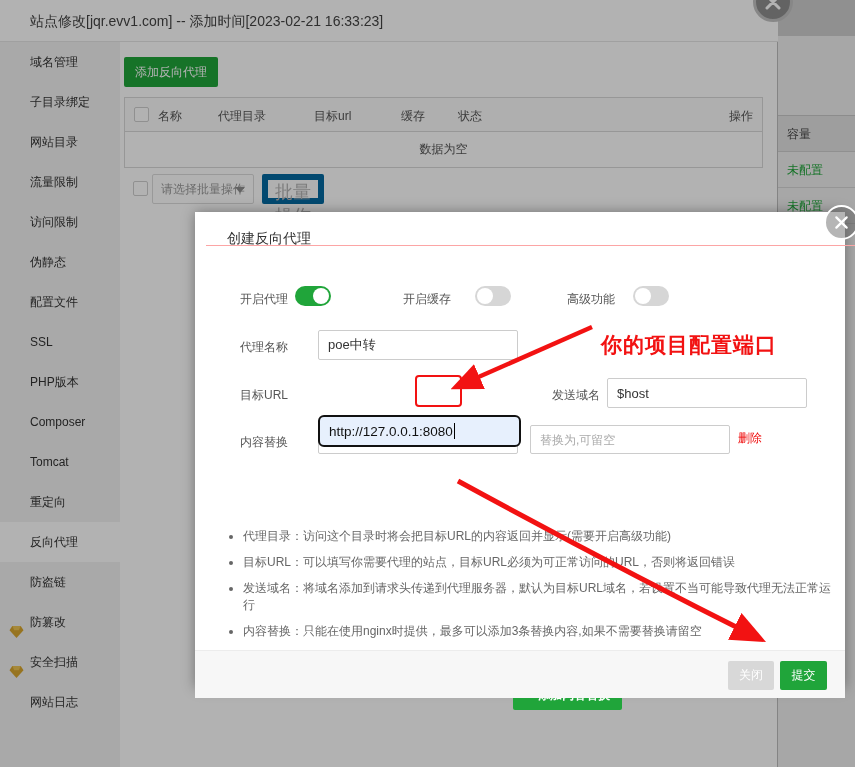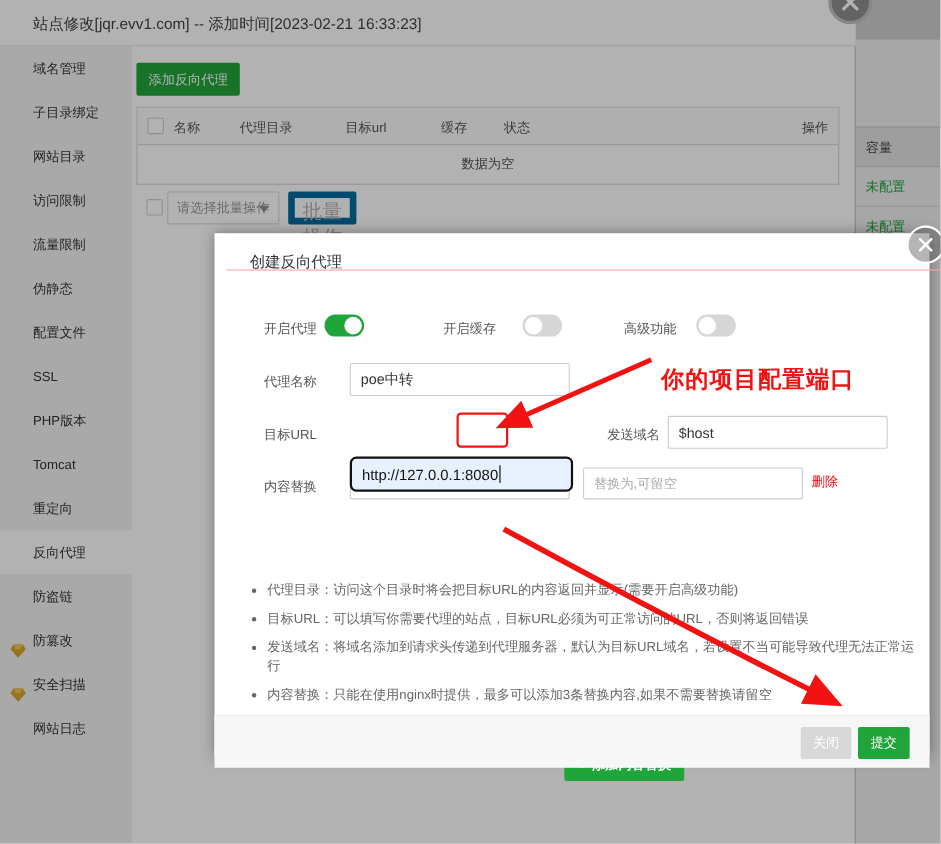--- a/index.html
+++ b/index.html
@@ -125,26 +125,27 @@
 
   <div class="dialog">
     <div class="dialog-titlebar">
       <div class="dialog-title">站点修改[jqr.evv1.com] -- 添加时间[2023-02-21 16:33:23]</div>
     </div>
 
     <div class="sidebar">
       <div class="side-item">域名管理</div>
       <div class="side-item">子目录绑定</div>
       <div class="side-item">网站目录</div>
+      <div class="side-item">流量限制</div>
       <div class="side-item">访问限制</div>
-      <div class="side-item">流量限制</div>
       <div class="side-item">伪静态</div>
       <div class="side-item">配置文件</div>
       <div class="side-item">SSL</div>
       <div class="side-item">PHP版本</div>
+      <div class="side-item">Composer</div>
       <div class="side-item">Tomcat</div>
       <div class="side-item">重定向</div>
       <div class="side-item selected">反向代理</div>
       <div class="side-item">防盗链</div>
       <div class="side-item">
         <span class="gem">
           <svg width="15" height="14" viewBox="0 0 16 15">
               <path d="M3.5 1h9l3 4.5L8 14 .5 5.5z" fill="#d9a62e"></path>
               <path d="M3.5 1h9l-2 4.5h-5z" fill="#eec455"></path>
             </svg>

